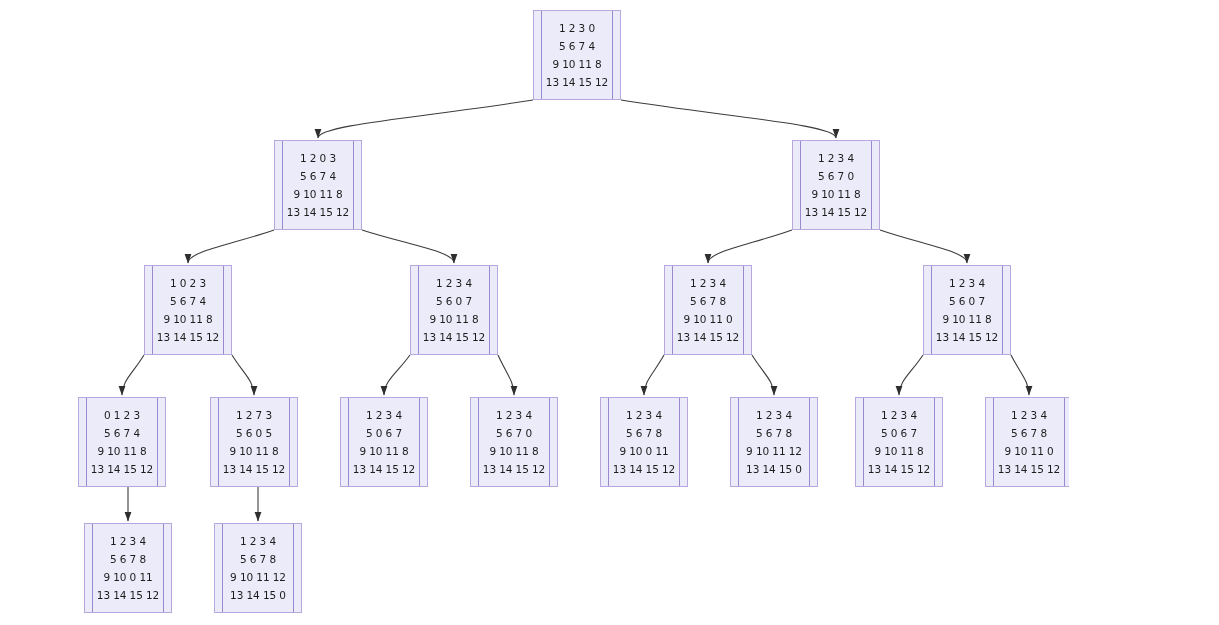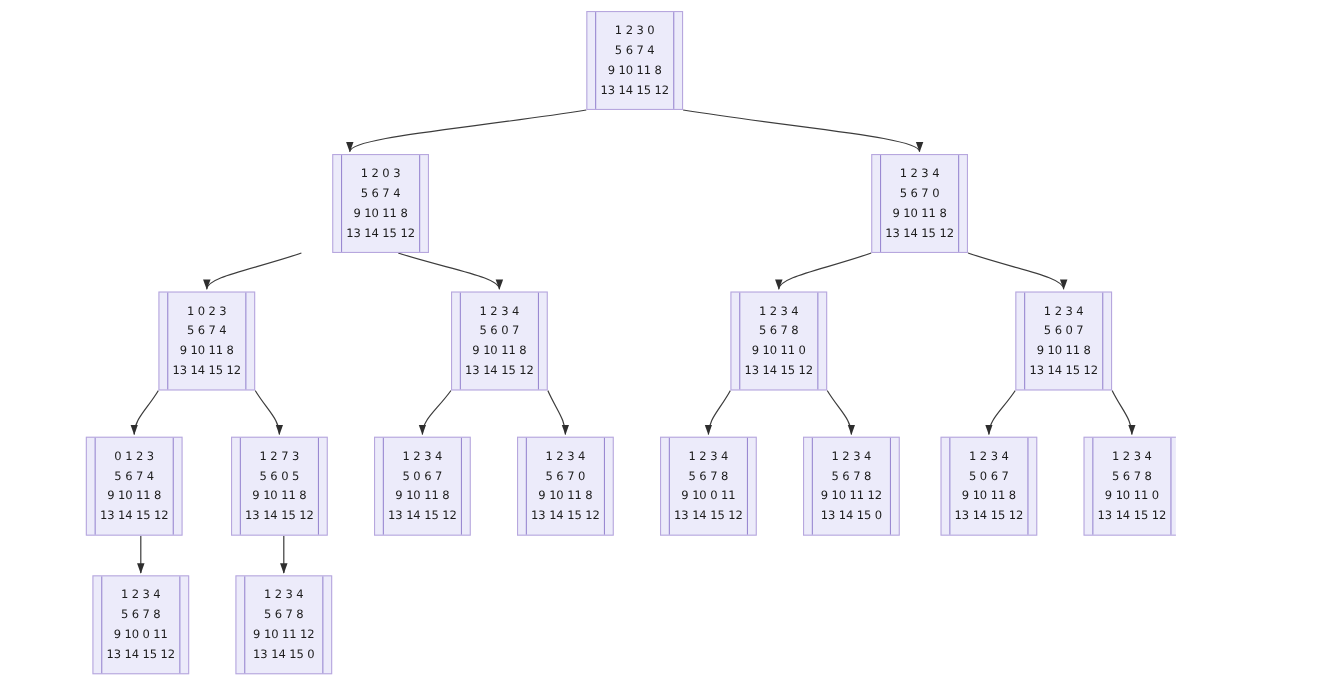--- a/index.html
+++ b/index.html
@@ -83,21 +83,21 @@
       <path d="M1011,355 C1020,373 1029,381 1029,395" class="edge" marker-end="url(#arrow)"></path>
       <path d="M128,487 C128,502.3 128,509.1 128,521" class="edge" marker-end="url(#arrow)"></path>
       <path d="M258,487 C258,502.3 258,509.1 258,521" class="edge" marker-end="url(#arrow)"></path>
     </svg>
 <div class="node" style="left: 533px; top: 10px;">
       <div class="row">1 2 3 0</div>
       <div class="row">5 6 7 4</div>
       <div class="row">9 10 11 8</div>
       <div class="row">13 14 15 12</div>
     </div>
-    <div class="node" style="left: 274px; top: 140px; margin-left: 28px;">
+    <div class="node" style="left: 274px; top: 140px;">
       <div class="row">1 2 0 3</div>
       <div class="row">5 6 7 4</div>
       <div class="row">9 10 11 8</div>
       <div class="row">13 14 15 12</div>
     </div>
     <div class="node" style="left: 792px; top: 140px;">
       <div class="row">1 2 3 4</div>
       <div class="row">5 6 7 0</div>
       <div class="row">9 10 11 8</div>
       <div class="row">13 14 15 12</div>

